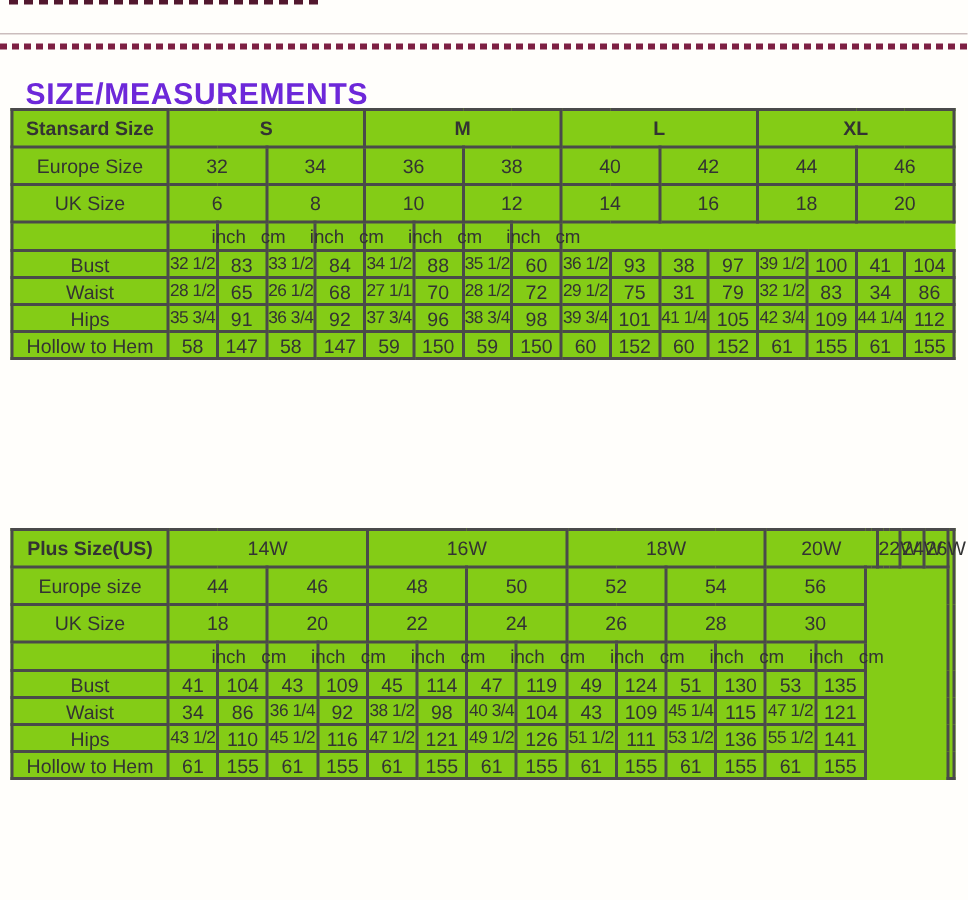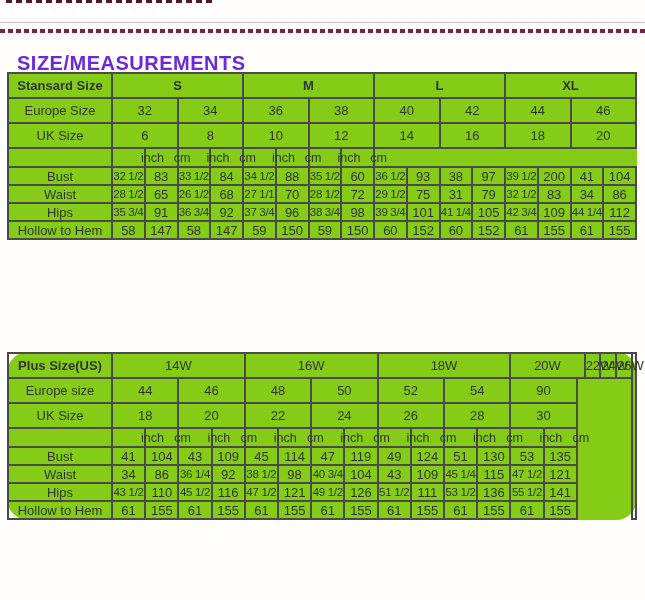--- a/index.html
+++ b/index.html
@@ -27,21 +27,21 @@
     font-size:20px;font-weight:bold;letter-spacing:0.5px;
     color:#6d28d9;
   }
   table.size-table{
     border-collapse:collapse;table-layout:fixed;
     position:absolute;left:7px;
     width:630px;
     background:#84cc16;
   }
   #standard-table{top:72px;}
-  #plus-table{top:352px;border-radius:21px;}
+  #plus-table{top:352px;}
   .size-table td,.size-table th{
     border:2px solid #4a4a4a;
     text-align:center;vertical-align:middle;
     padding:0;font-size:13px;font-weight:normal;color:#333;
     white-space:nowrap;overflow:visible;
   }
   .size-table tr{height:25px;}
   .size-table tr.unit-row{height:19px;}
   .size-table tr.measure-row{height:18px;}
   .size-table .bold{font-weight:bold;}
@@ -117,21 +117,21 @@
           <td class="">84</td>
           <td class="tight">34 1/2</td>
           <td class="">88</td>
           <td class="tight">35 1/2</td>
           <td class="">60</td>
           <td class="tight">36 1/2</td>
           <td class="">93</td>
           <td class="">38</td>
           <td class="">97</td>
           <td class="tight">39 1/2</td>
-          <td class="">200</td>
+          <td class="">100</td>
           <td class="">41</td>
           <td class="">104</td>
         </tr>
         <tr class="measure-row">
           <td class="">Waist</td>
           <td class="tight">28 1/2</td>
           <td class="">65</td>
           <td class="tight">26 1/2</td>
           <td class="">68</td>
           <td class="tight">27 1/1</td>
@@ -219,21 +219,21 @@
           <td rowspan="8" class=""></td>
         </tr>
         <tr>
           <td class="">Europe size</td>
           <td colspan="2" class="">44</td>
           <td colspan="2" class="">46</td>
           <td colspan="2" class="">48</td>
           <td colspan="2" class="">50</td>
           <td colspan="2" class="">52</td>
           <td colspan="2" class="">54</td>
-          <td colspan="2" class="">90</td>
+          <td colspan="2" class="">56</td>
         </tr>
         <tr>
           <td class="">UK Size</td>
           <td colspan="2" class="">18</td>
           <td colspan="2" class="">20</td>
           <td colspan="2" class="">22</td>
           <td colspan="2" class="">24</td>
           <td colspan="2" class="">26</td>
           <td colspan="2" class="">28</td>
           <td colspan="2" class="">30</td>

